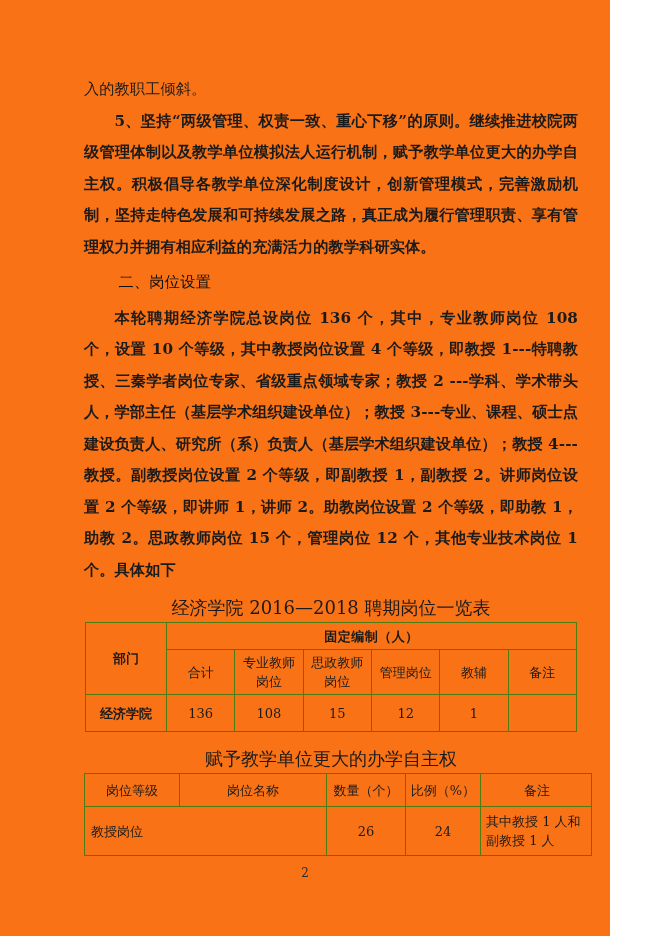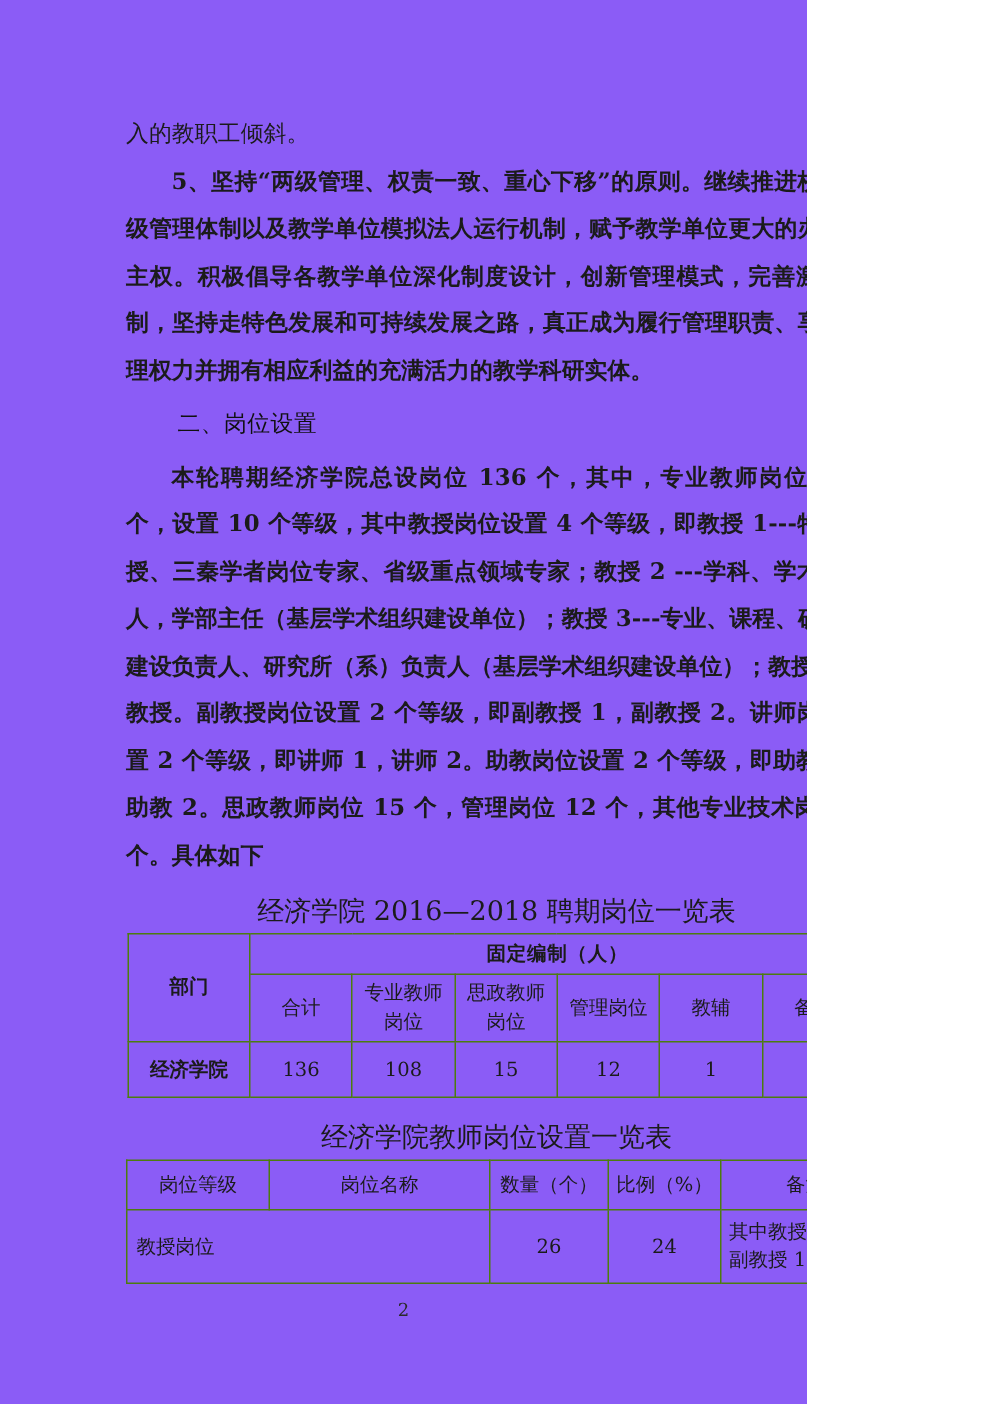--- a/index.html
+++ b/index.html
@@ -6,23 +6,23 @@
     margin: 0;
     padding: 0;
     background: #ffffff;
   }
   body {
     font-family: "DejaVu Serif", "Liberation Serif", serif;
     color: #1a1a1a;
   }
   .page {
     position: relative;
-    width: 538px;
+    width: 610px;
     height: 936px;
-    background: #8b5cf6;
+    background: #f97316;
     overflow: hidden;
     box-sizing: border-box;
   }
   .content {
     position: absolute;
     left: 84px;
     top: 74px;
     width: 494px;
   }
   p.body-text {
@@ -152,21 +152,21 @@
           <td>15</td>
           <td>12</td>
           <td>1</td>
           <td></td>
         </tr>
       </tbody>
     </table>
 
     <div class="gap-md"></div>
 
-    <p class="table-caption">经济学院教师岗位设置一览表</p>
+    <p class="table-caption">赋予教学单位更大的办学自主权</p>
 
     <table class="doc-table" id="table-teacher-positions">
       <tbody>
         <tr class="hdr">
           <td class="c-level">岗位等级</td>
           <td class="c-name">岗位名称</td>
           <td class="c-qty">数量（个）</td>
           <td class="c-ratio">比例（%）</td>
           <td class="c-remark" style="text-align:center;">备注</td>
         </tr>

